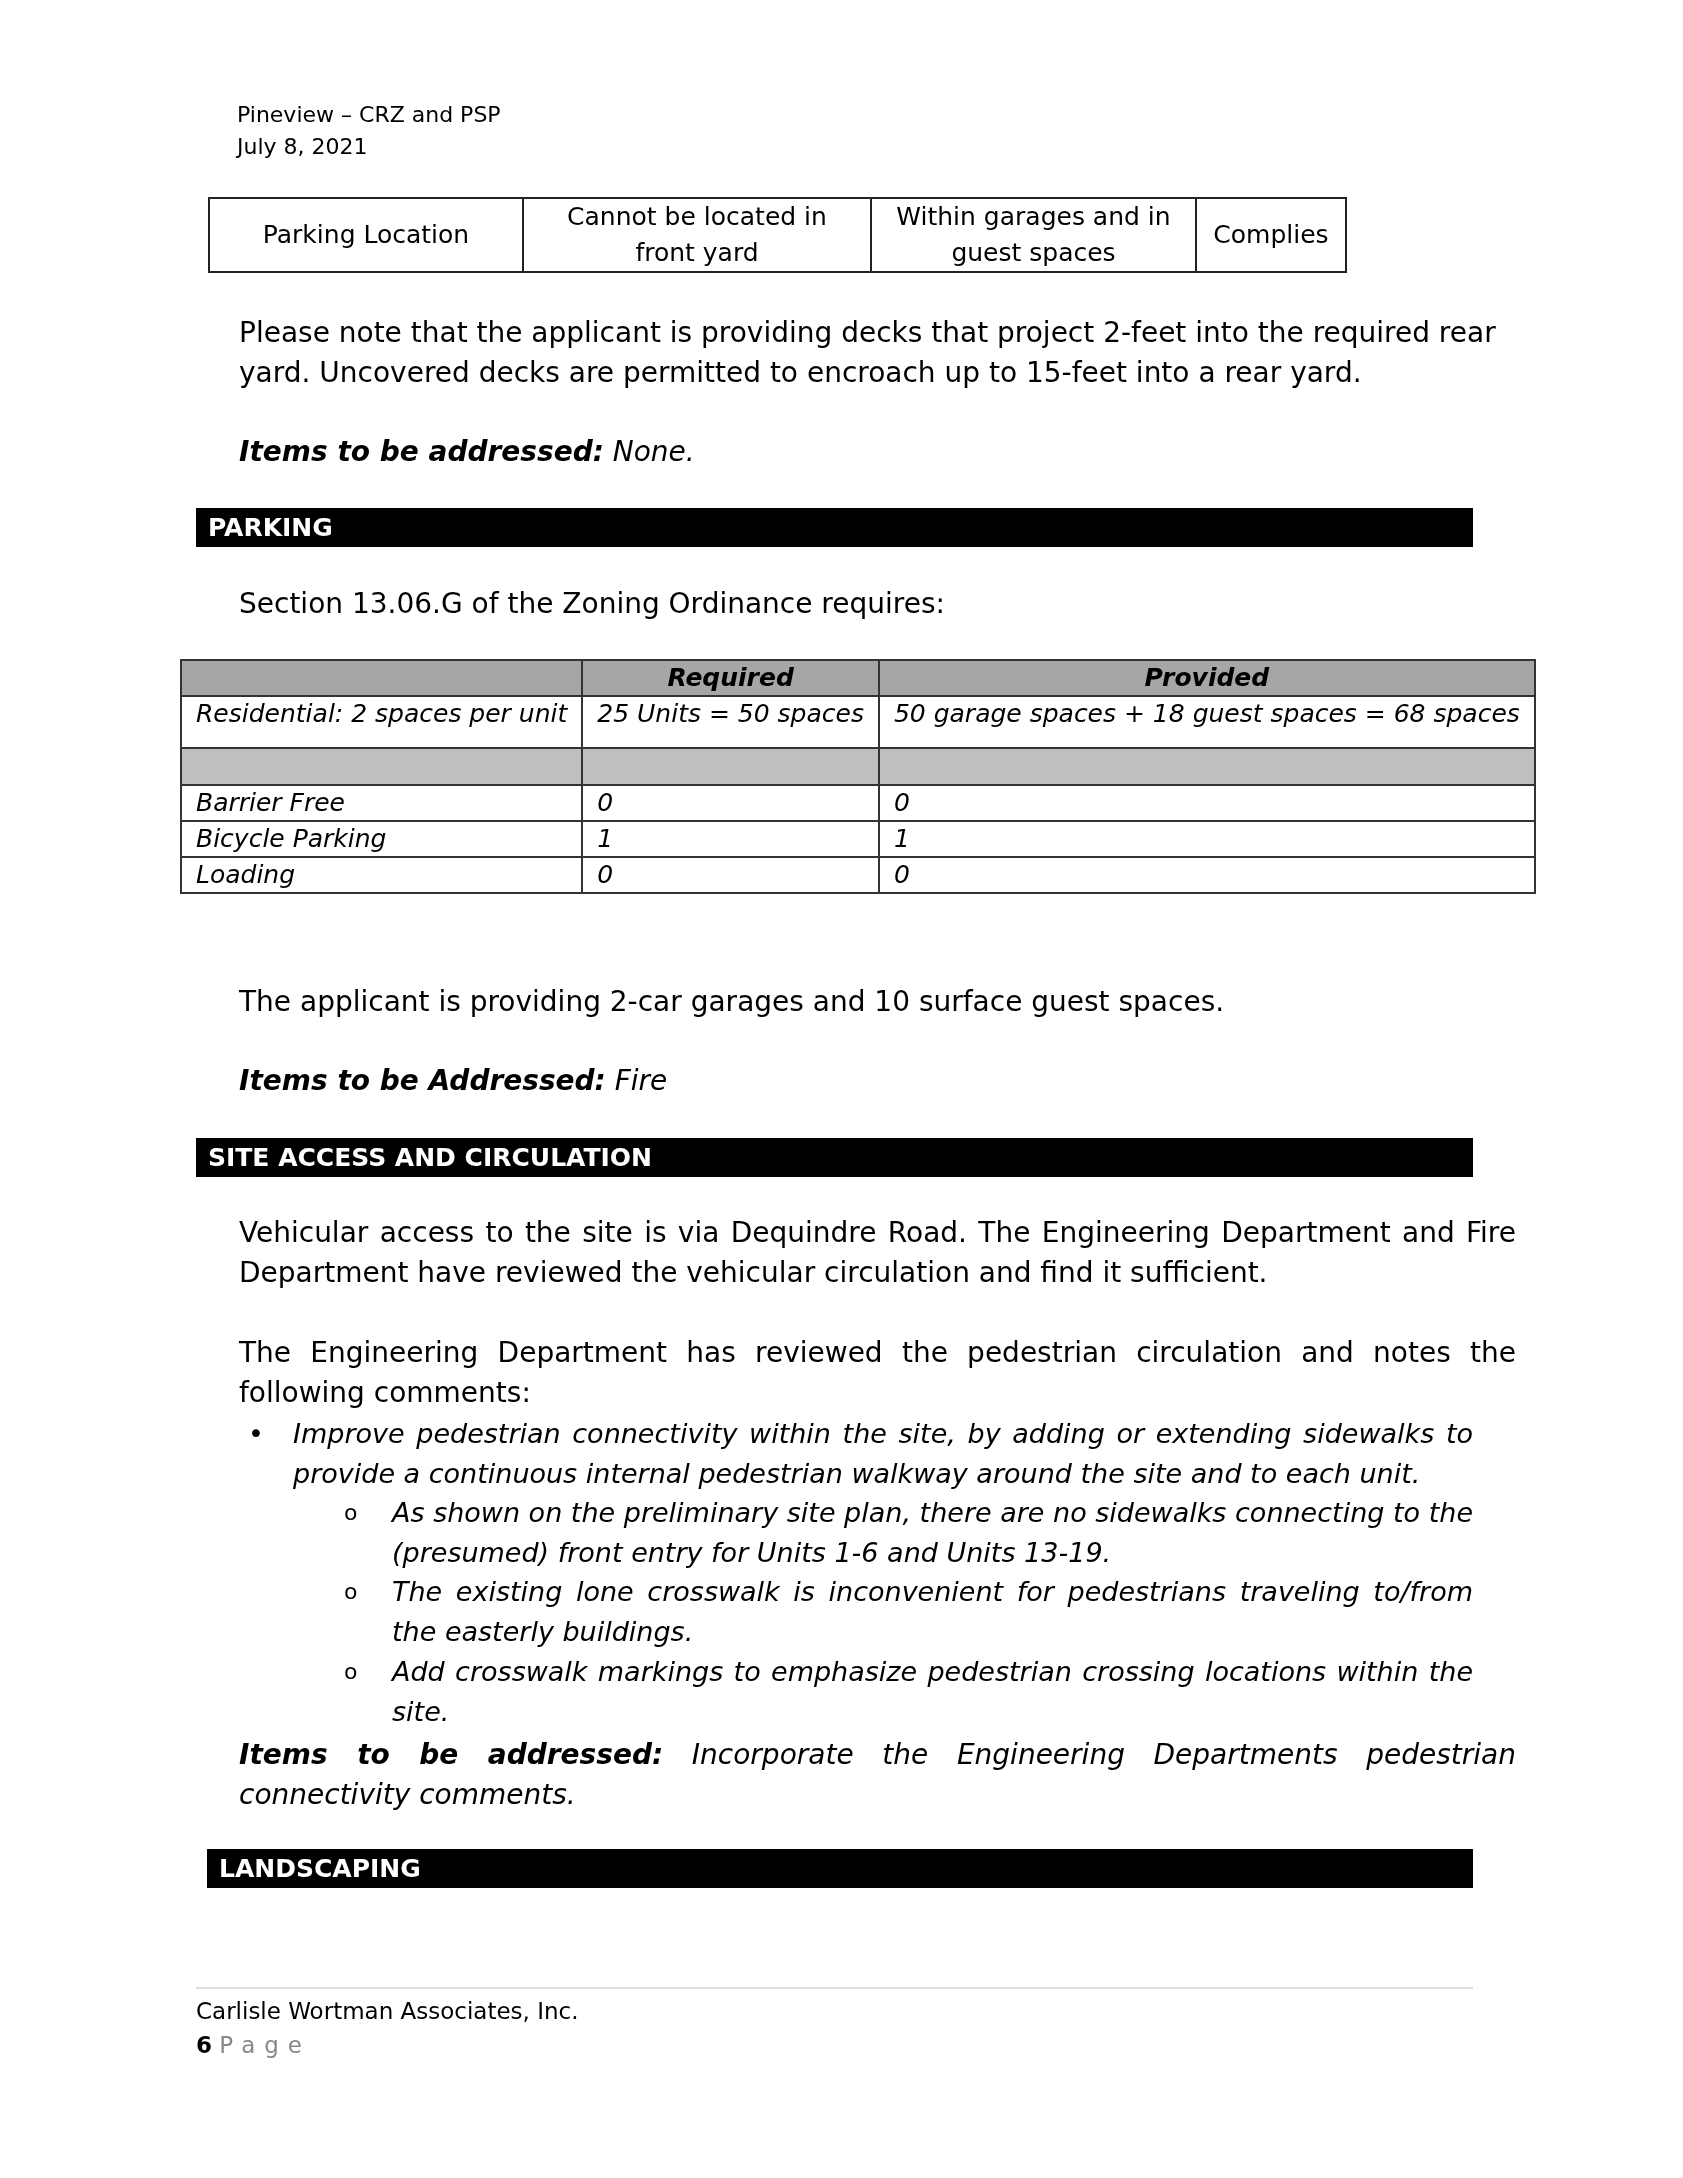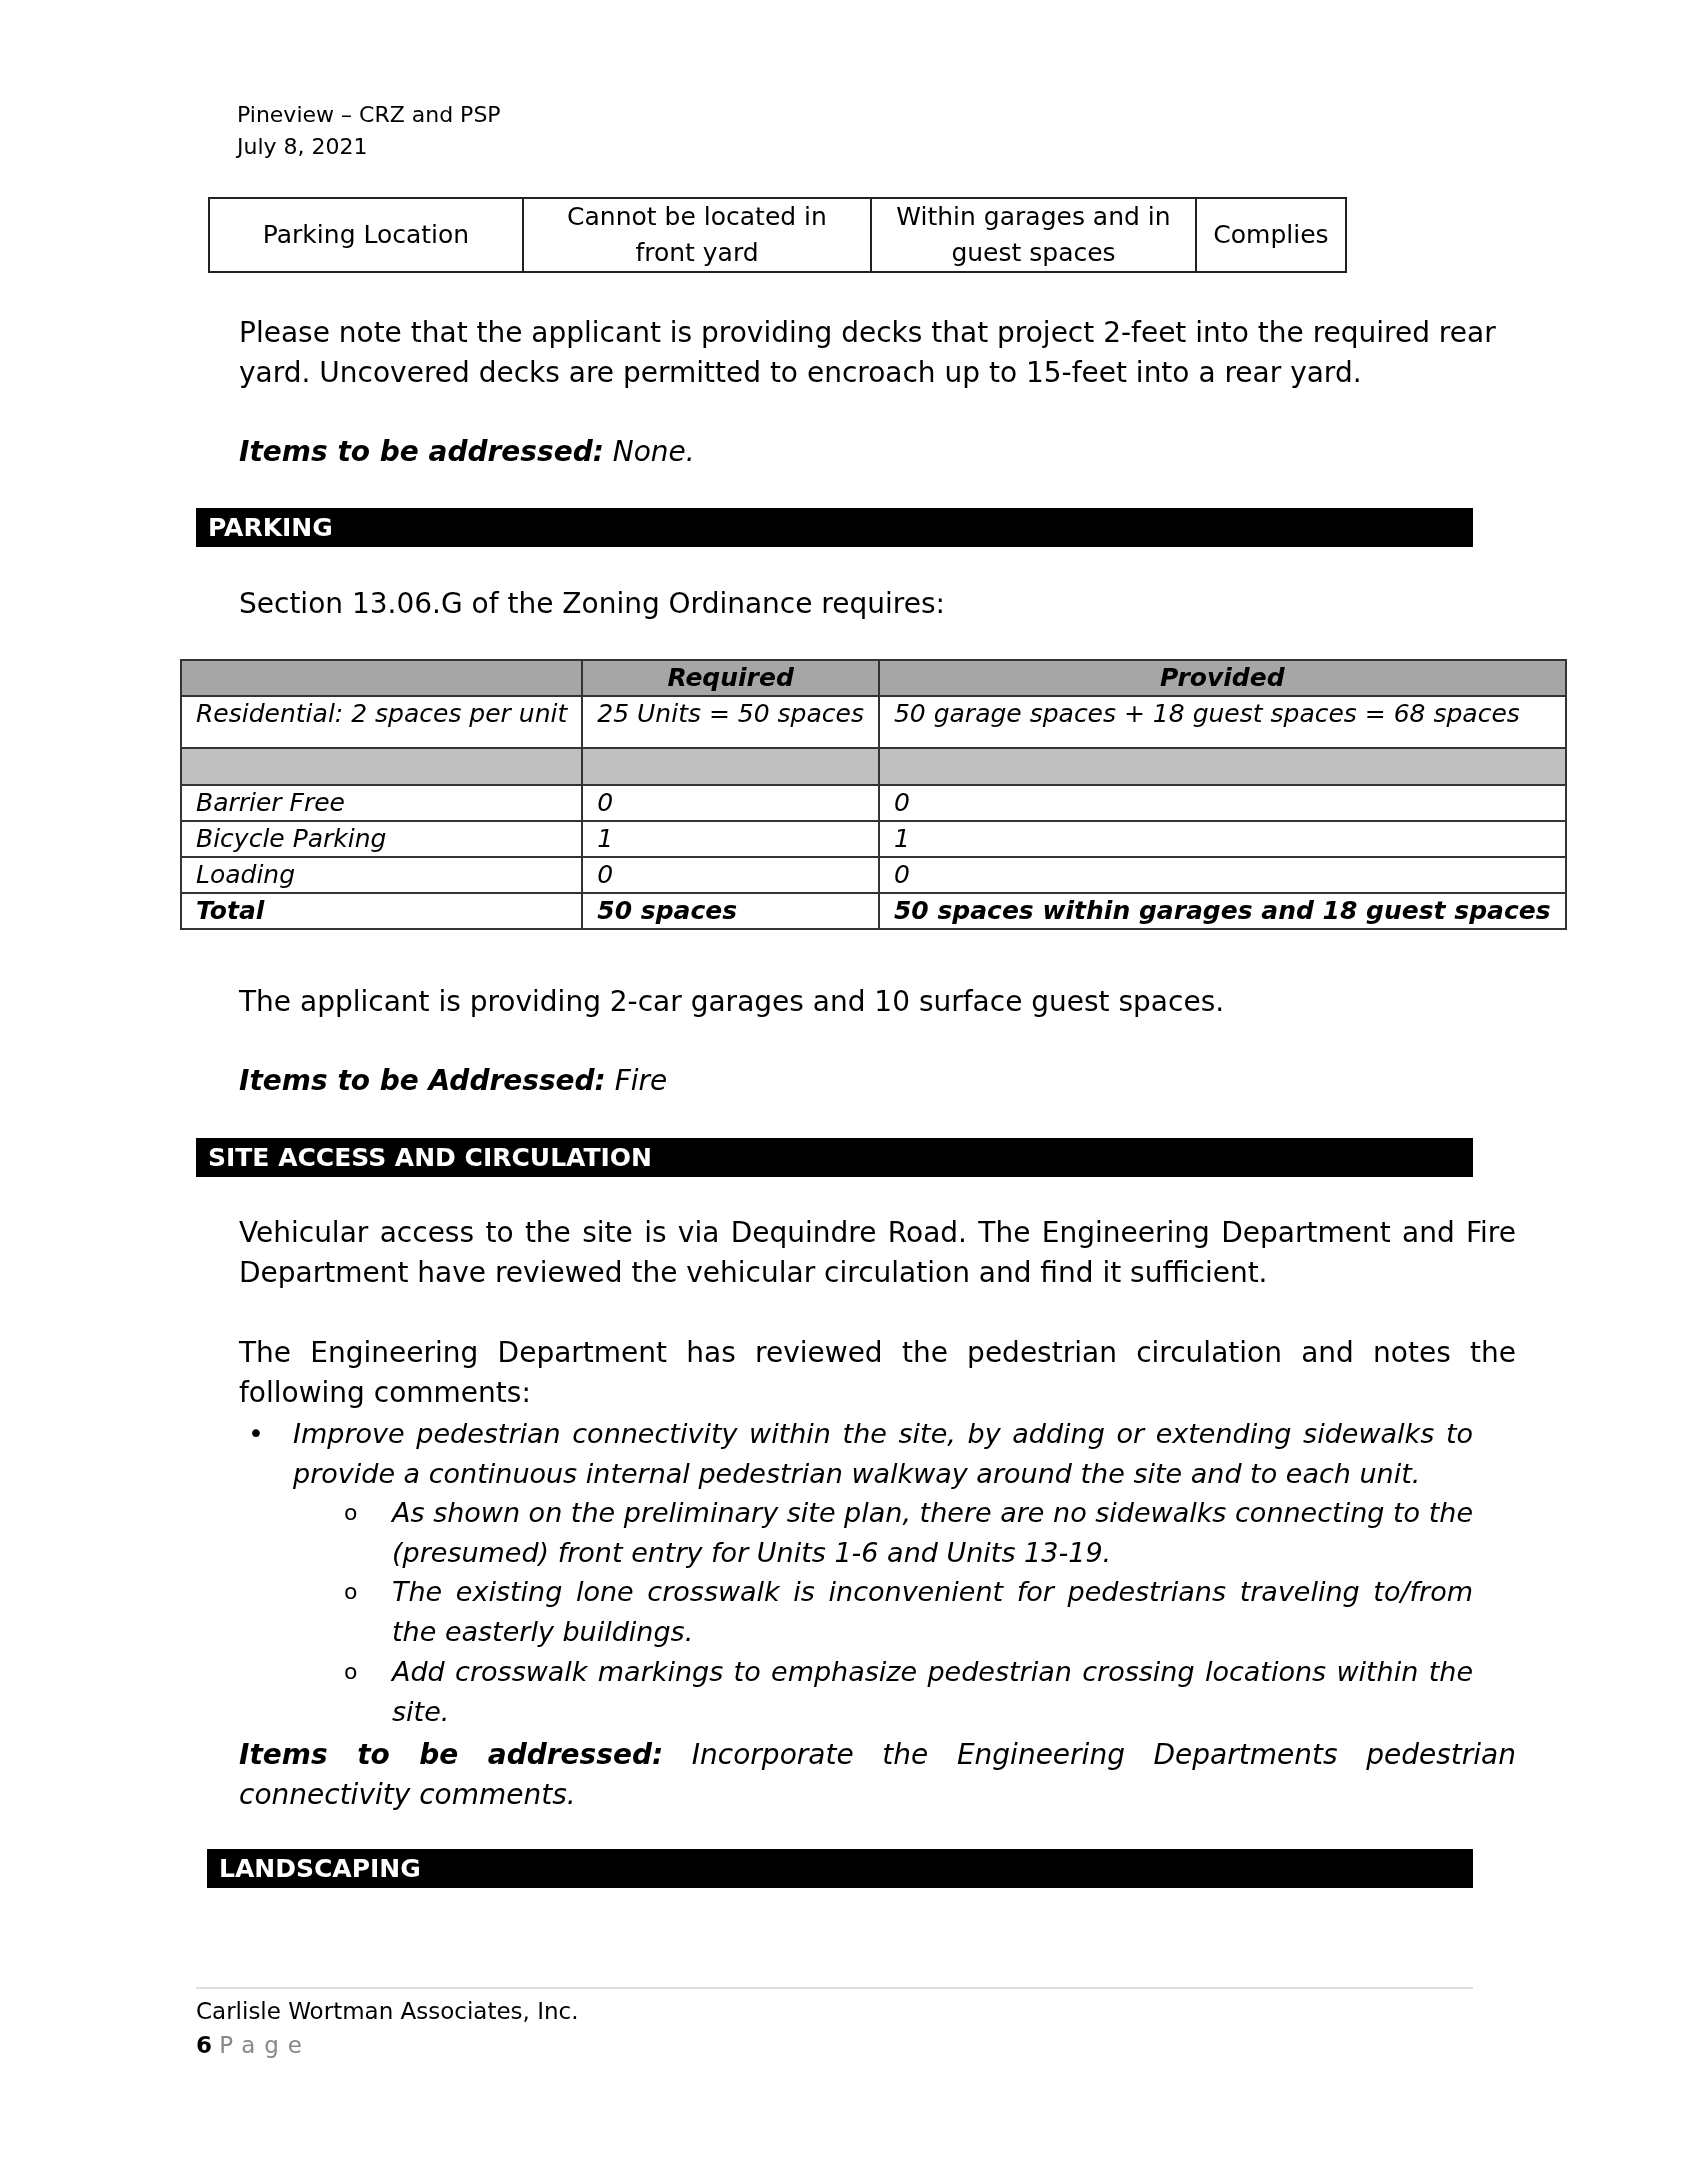--- a/index.html
+++ b/index.html
@@ -82,25 +82,20 @@
   <tr>
     <td>Bicycle Parking</td>
     <td>1</td>
     <td>1</td>
   </tr>
   <tr>
     <td>Loading</td>
     <td>0</td>
     <td>0</td>
   </tr>
-  <tr class="total">
-    <td>Total</td>
-    <td>50 spaces</td>
-    <td>50 spaces within garages and 18 guest spaces</td>
-  </tr>
 </tbody>
   </table>
 
 <div class="abs para" style="top:982px;">The applicant is providing 2-car garages and 10 surface guest spaces.</div>
 
 <div class="abs para" style="top:1061px;">
   <span class="b it">Items to be Addressed:</span><span class="it"> Fire</span>
 </div>
 
 <div class="abs bar" style="left:196px; top:1138px; width:1277px;">SITE ACCESS AND CIRCULATION</div>

